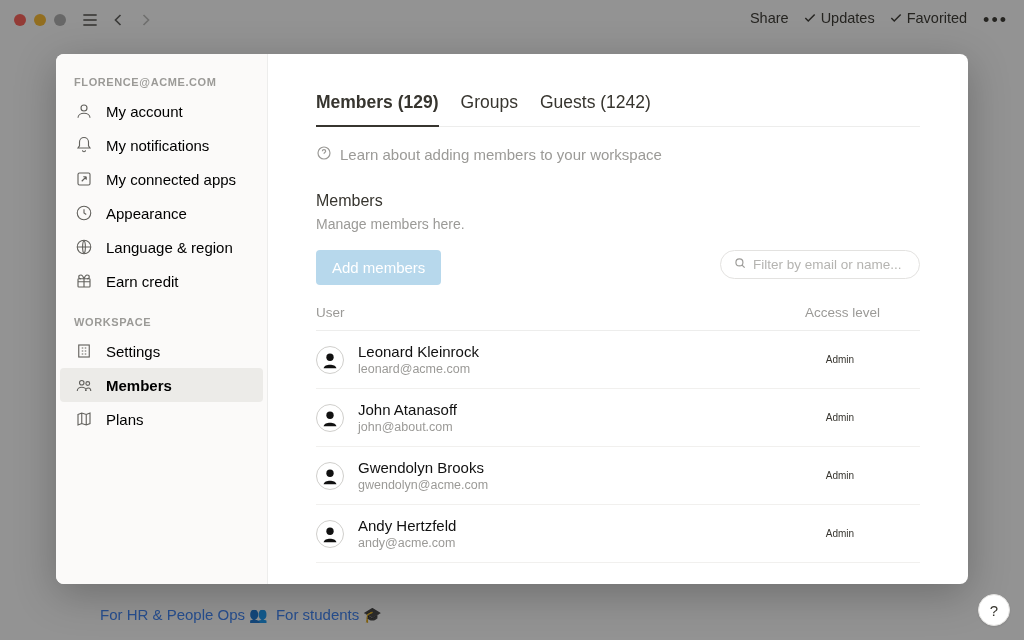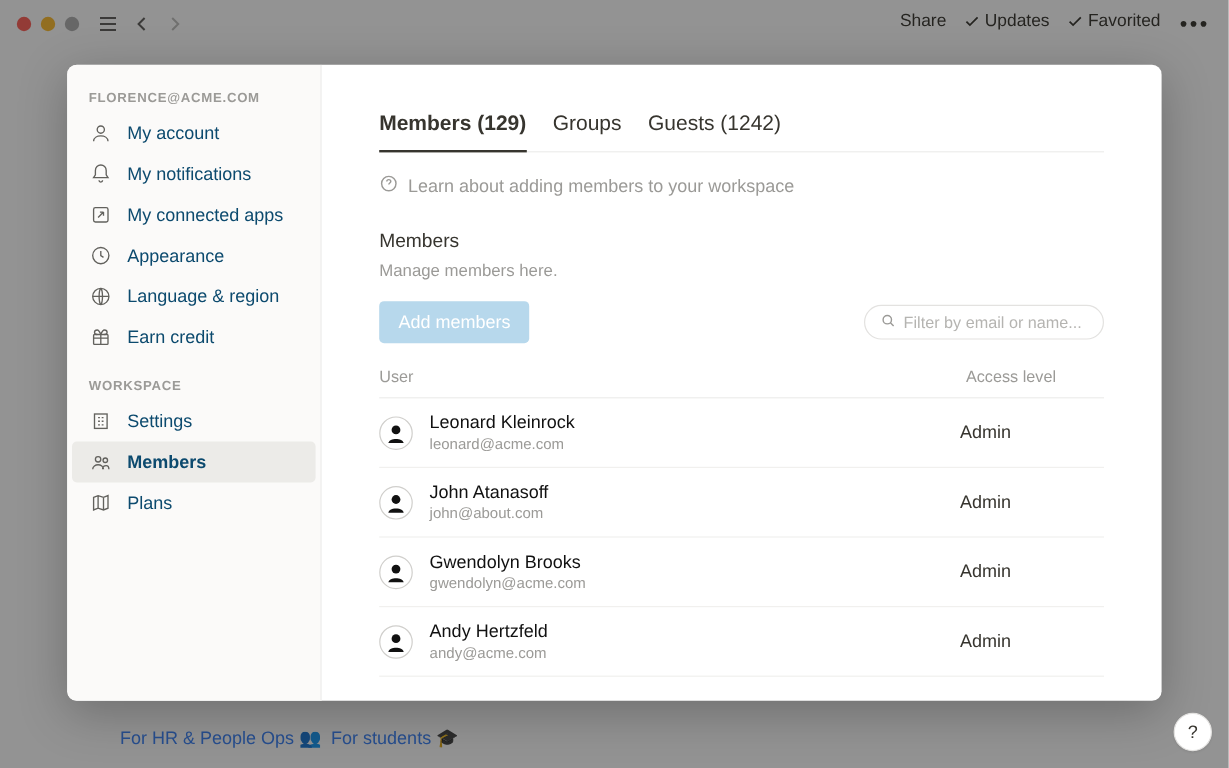--- a/index.html
+++ b/index.html
@@ -43,58 +43,58 @@
     width:212px; flex:0 0 212px; background:#fbfaf9; border-right:1px solid #ededec;
     padding: 18px 4px 10px 4px;
   }
   .sb-header{
     font-size:11px; letter-spacing:.6px; color:#9b9a97; font-weight:600;
     padding: 4px 14px 6px 14px;
   }
   .sb-item{
     display:flex; align-items:center; gap:12px;
     padding: 7px 14px; border-radius:4px; cursor:pointer;
-    font-size:15px; color:#0c4a6e;
+    font-size:15px; color:#000000;
   }
   .sb-item.active{background:#ecebe8; font-weight:600;}
   .sb-icon{width:20px;height:20px;display:flex;align-items:center;justify-content:center;color:#62615d; flex-shrink:0;}
   .sb-icon svg{width:18px;height:18px;}
   .sb-section-gap{height:14px;}
   .content{
     flex:1; padding: 30px 48px 0 48px; overflow:hidden;
   }
   .tabs{display:flex; gap:22px; border-bottom:1px solid #ededec; margin-bottom:18px;}
   .tab{ font-size:17.5px; padding: 8px 0 12px 0; color:#37352f; cursor:pointer;}
   .tab.active{ font-weight:600; border-bottom:2px solid #37352f; margin-bottom:-1px;}
   .learn{display:flex;align-items:center; gap:8px; color:#9b9a97; font-size:15px; margin-bottom:28px;}
   .learn svg{width:16px;height:16px;}
   .section-title{font-size:16px; color:#37352f; margin-bottom:6px;}
   .section-sub{font-size:14px; color:#9b9a97; margin-bottom:18px;}
-  .actions-row{display:flex; align-items:center; justify-content:space-between; margin-bottom:14px;}
+  .actions-row{display:flex; align-items:flex-start; justify-content:space-between; margin-bottom:14px;}
   .btn-primary{
     background:#b7d8ec; color:#fff; font-weight:500; font-size:15px;
     border:none; padding:9px 16px; border-radius:4px; cursor:pointer;
   }
   .filter-wrap{
     display:flex; align-items:center; gap:6px;
     border:1px solid #e3e2e0; border-radius:999px; padding:5px 12px; width:200px;
     color:#9b9a97;
   }
   .filter-wrap input{border:none; outline:none; font-size:13.5px; width:100%; background:transparent; color:#37352f;}
   .filter-wrap input::placeholder{color:#b5b4b1;}
   .thead{display:flex; border-bottom:1px solid #ededec; padding:6px 0 10px 0; color:#9b9a97; font-size:13.5px;}
   .th-user{flex:1;}
   .th-access{width:120px; text-align:right; padding-right:40px;}
   .row{display:flex; align-items:center; padding:12px 0; border-bottom:1px solid #f1f0ee;}
   .row-user{flex:1; display:flex; align-items:center; gap:14px;}
   .avatar{width:28px;height:28px;border-radius:50%; background:#fff; border:1px solid #d0cfcc; display:flex;align-items:center;justify-content:center; flex-shrink:0;}
   .avatar svg{width:22px;height:22px;}
   .uname{font-size:15px; color:#111;}
   .uemail{font-size:12.5px; color:#9b9a97; margin-top:2px;}
-  .row-access{width:120px; text-align:left; padding-right:40px; color:#37352f; font-size:15px;}
+  .row-access{width:120px; text-align:center; padding-right:40px; color:#37352f; font-size:10px;}
 </style>
 </head>
 <body>
 
 <div class="topbar">
   <div class="traffic">
     <div class="dot red"></div>
     <div class="dot yellow"></div>
     <div class="dot green"></div>
   </div>

